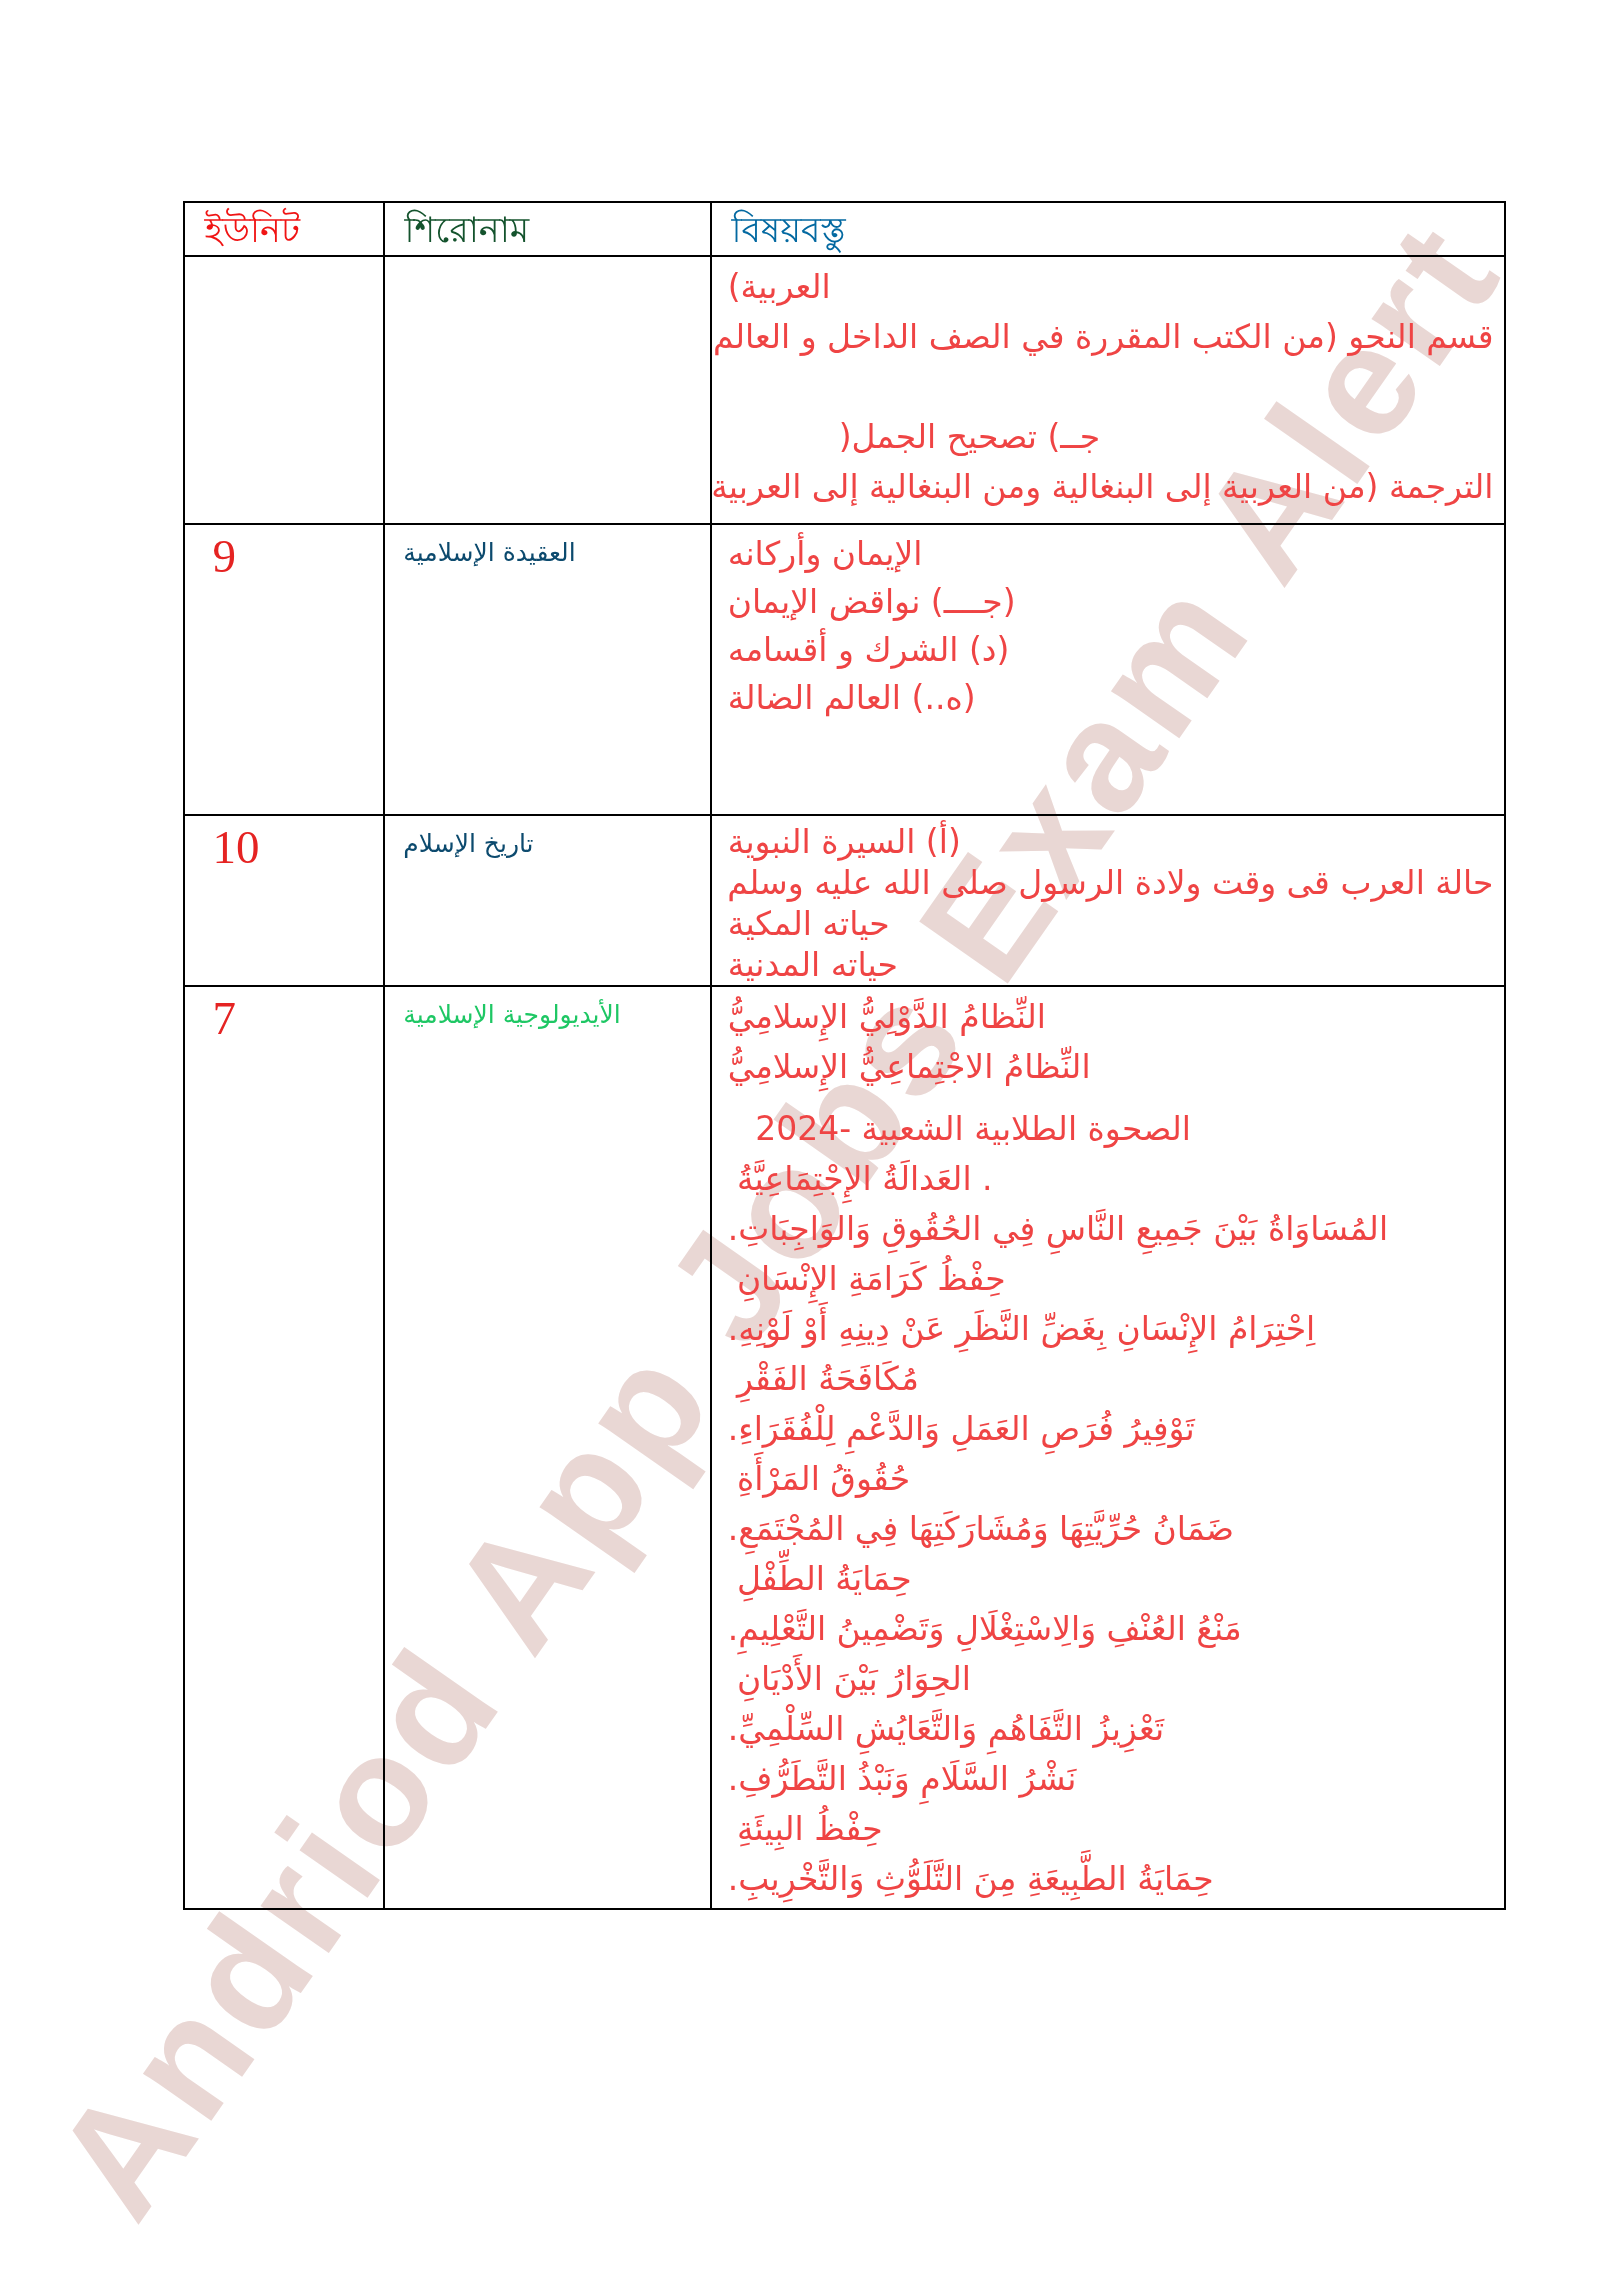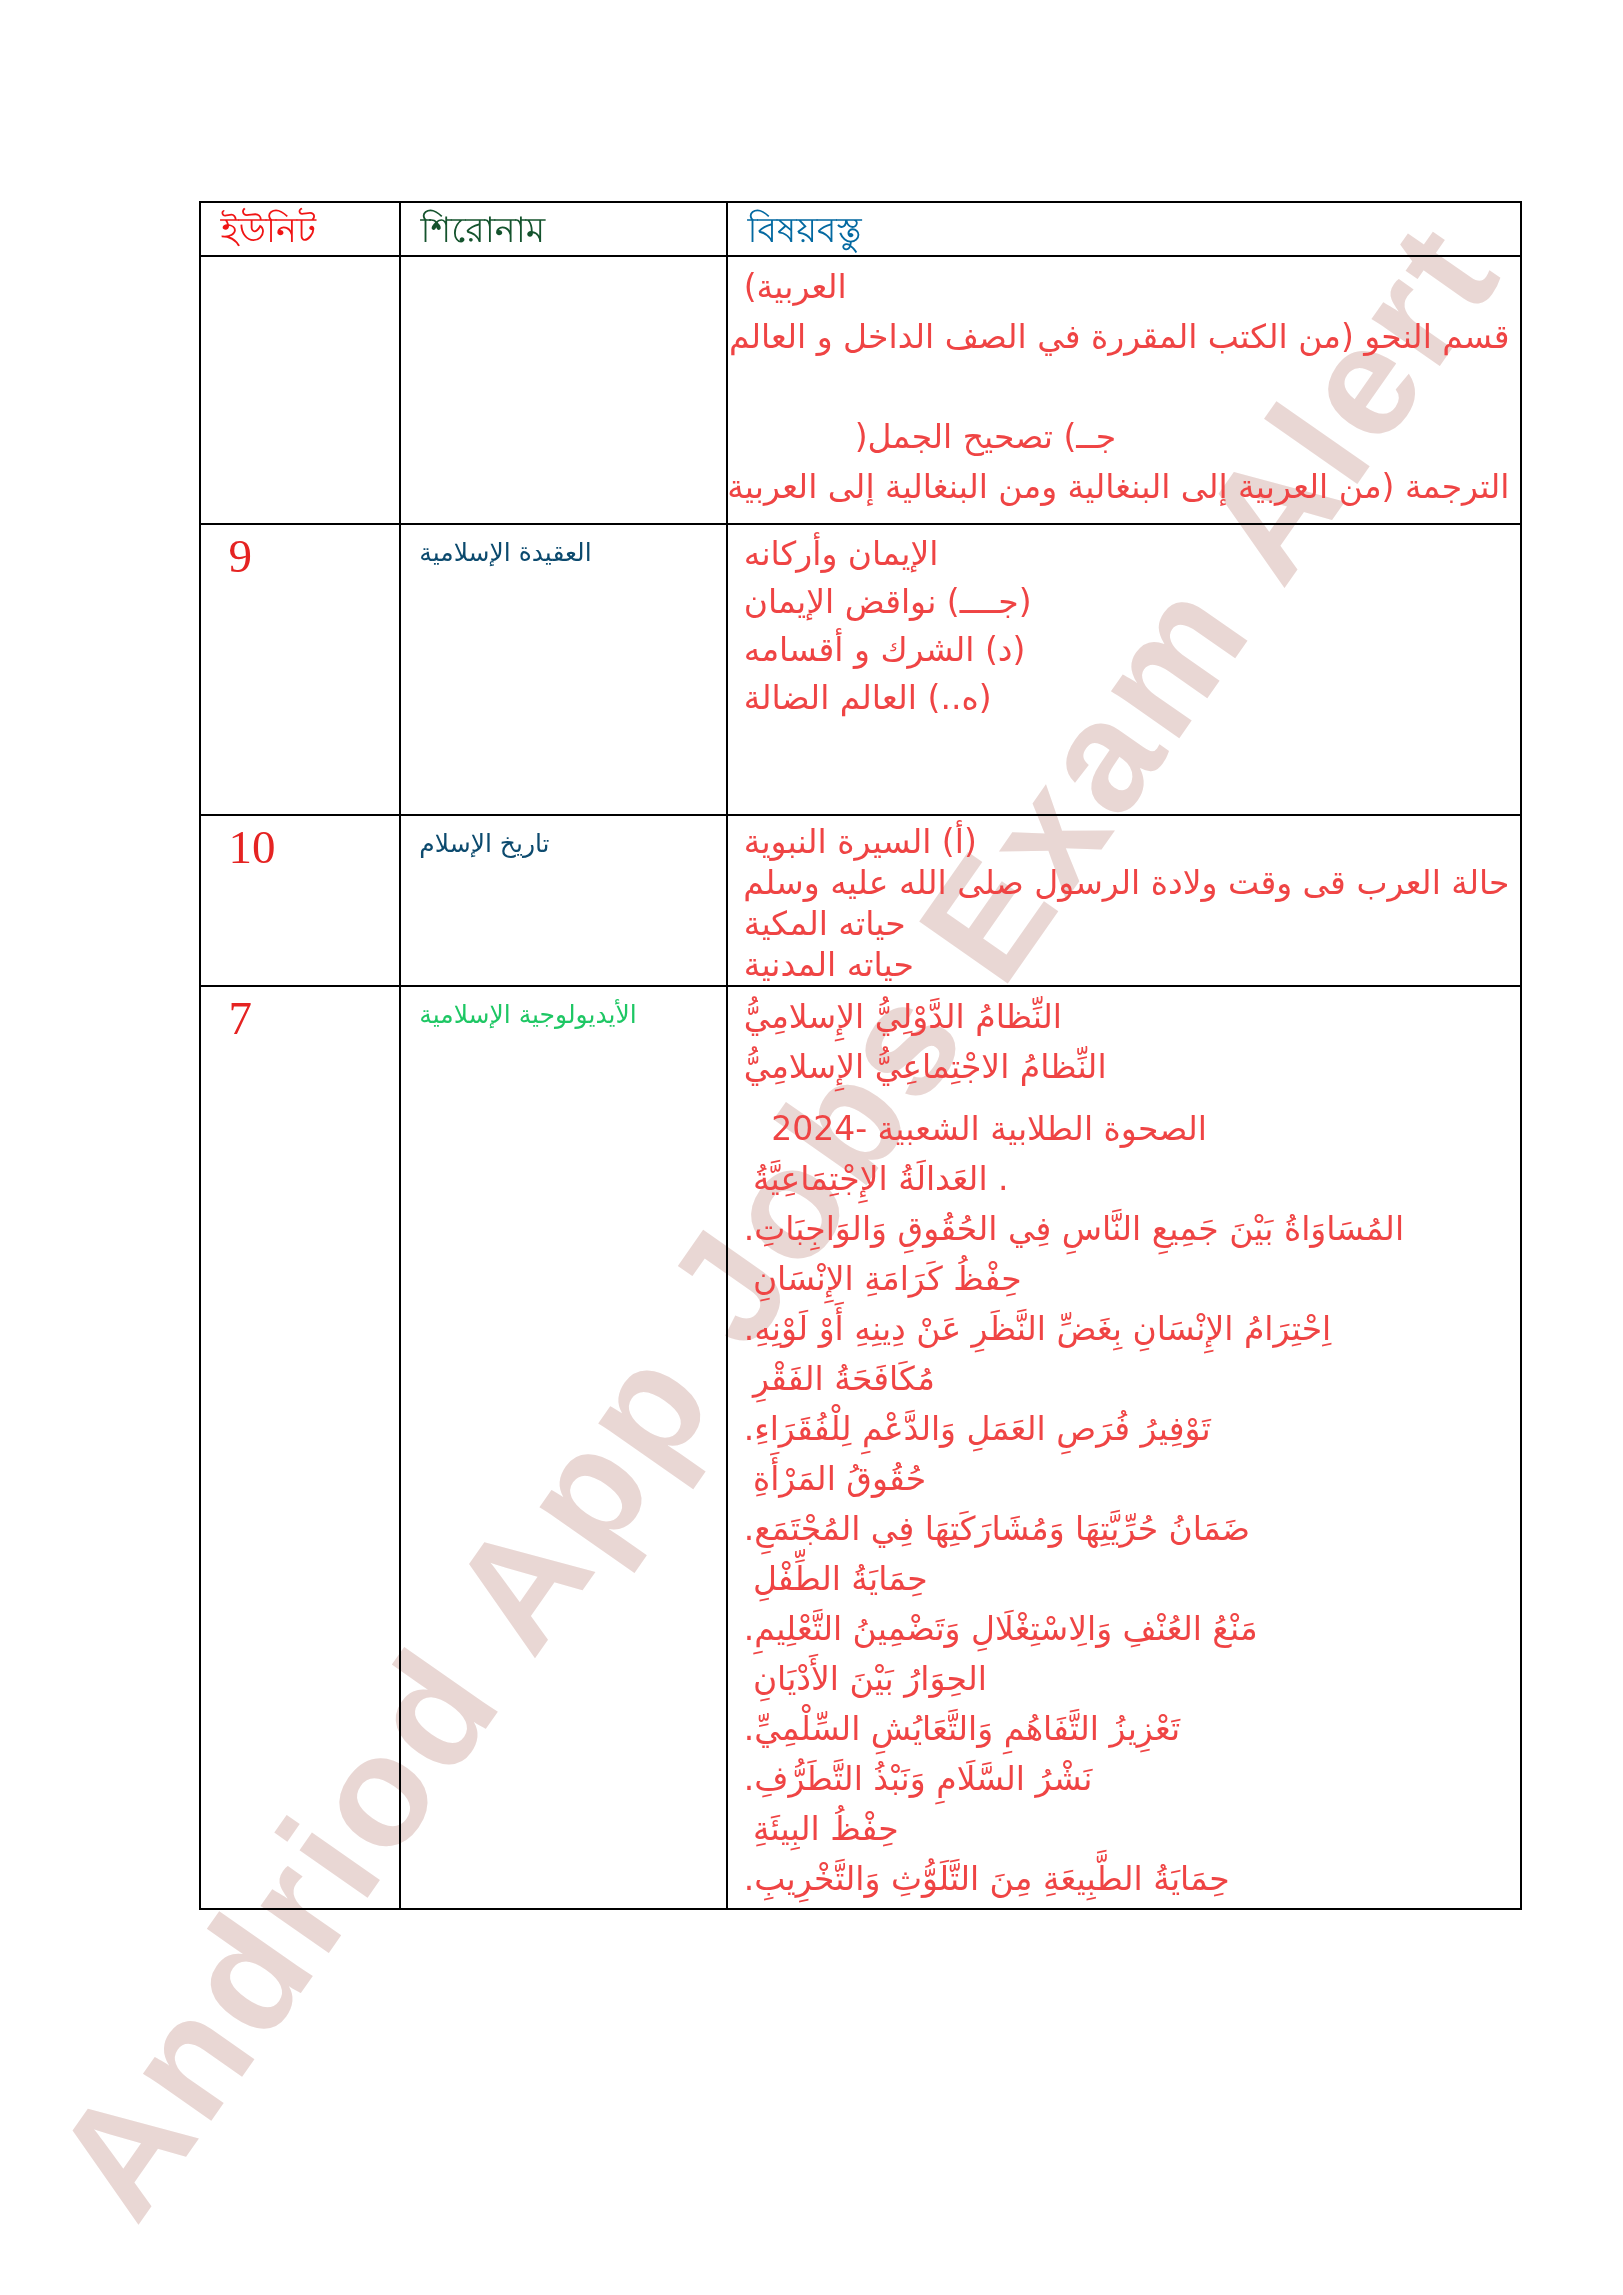--- a/index.html
+++ b/index.html
@@ -27,21 +27,21 @@
     font-family: "Liberation Sans", sans-serif;
     font-weight: bold;
     font-size: 157px;
     letter-spacing: 6.5px;
     color: #e9d7d4;
   }
 
   
   table.syllabus {
     position: absolute;
-    left: 199px;
+    left: 183px;
     top: 201px;
     z-index: 1;
     width: 1320px;
     border-collapse: collapse;
     table-layout: fixed;
     background: transparent;
   }
   table.syllabus td, table.syllabus th {
     border: 2.6px solid #000000;
     vertical-align: top;

